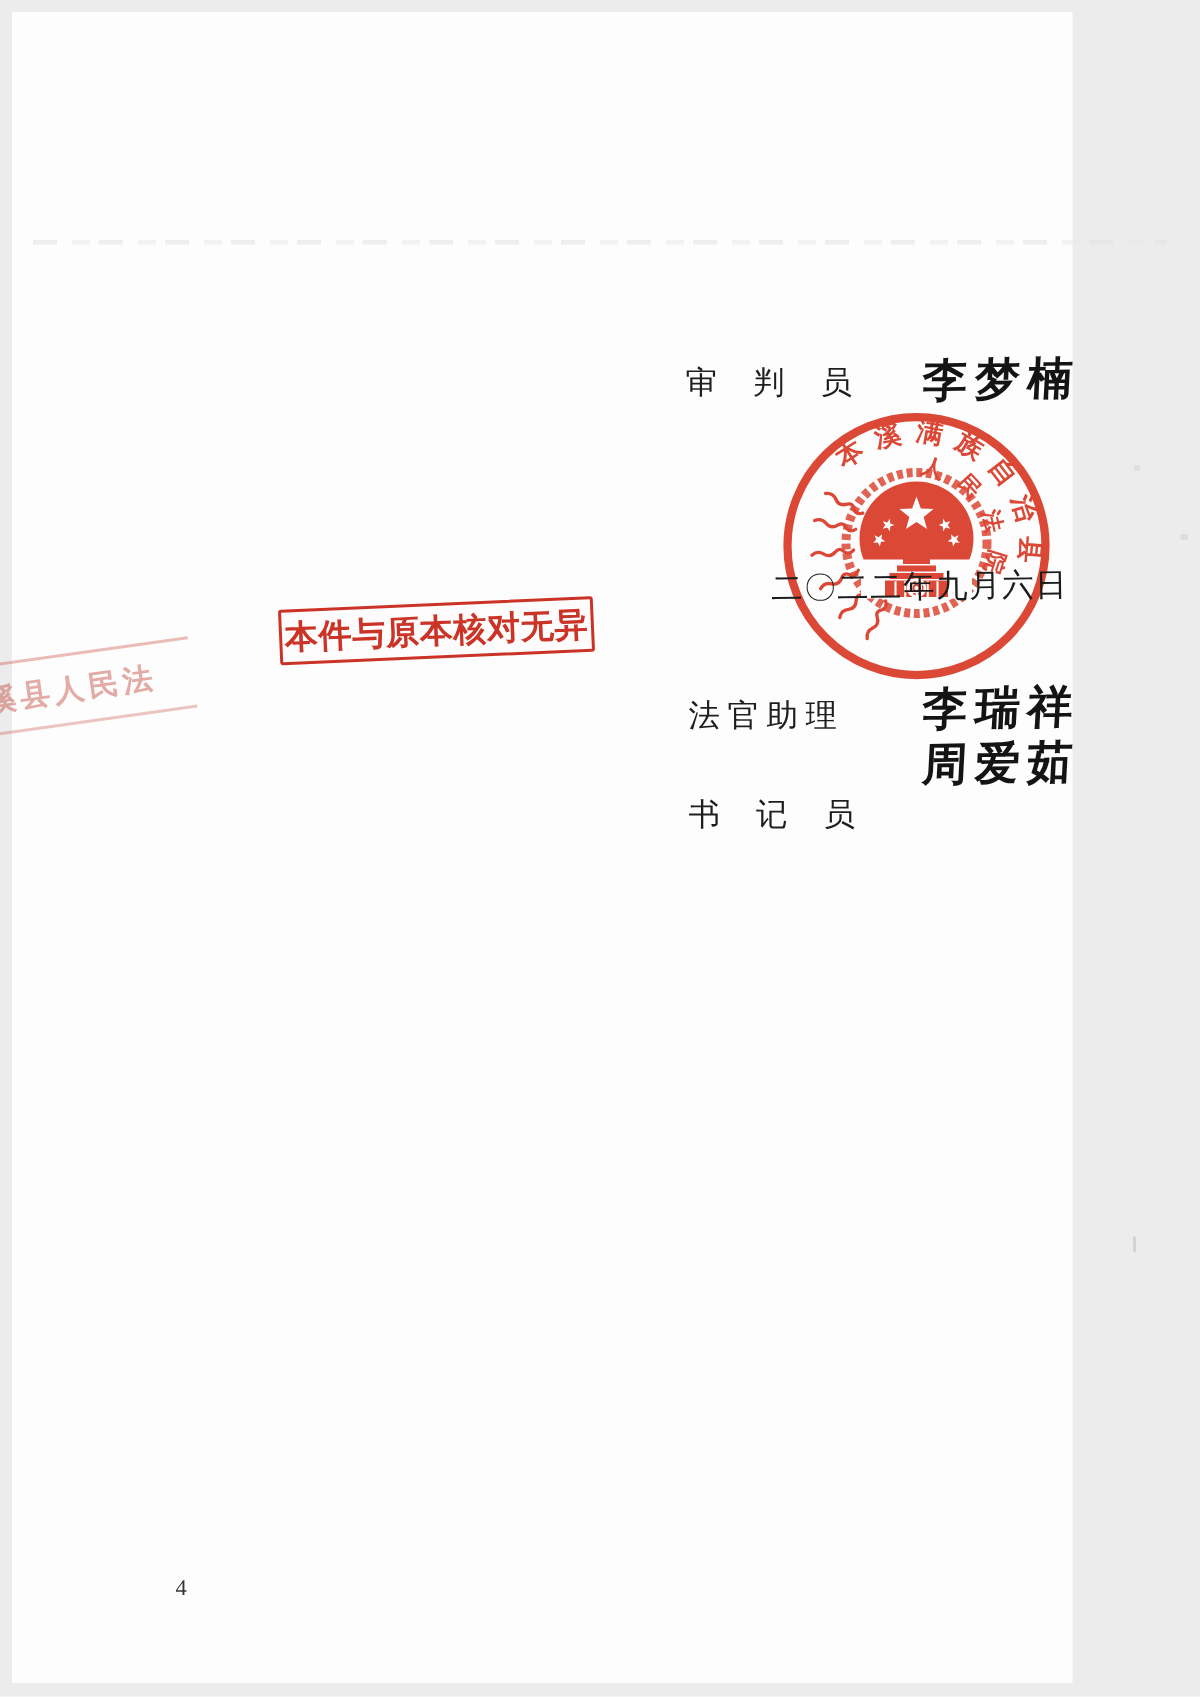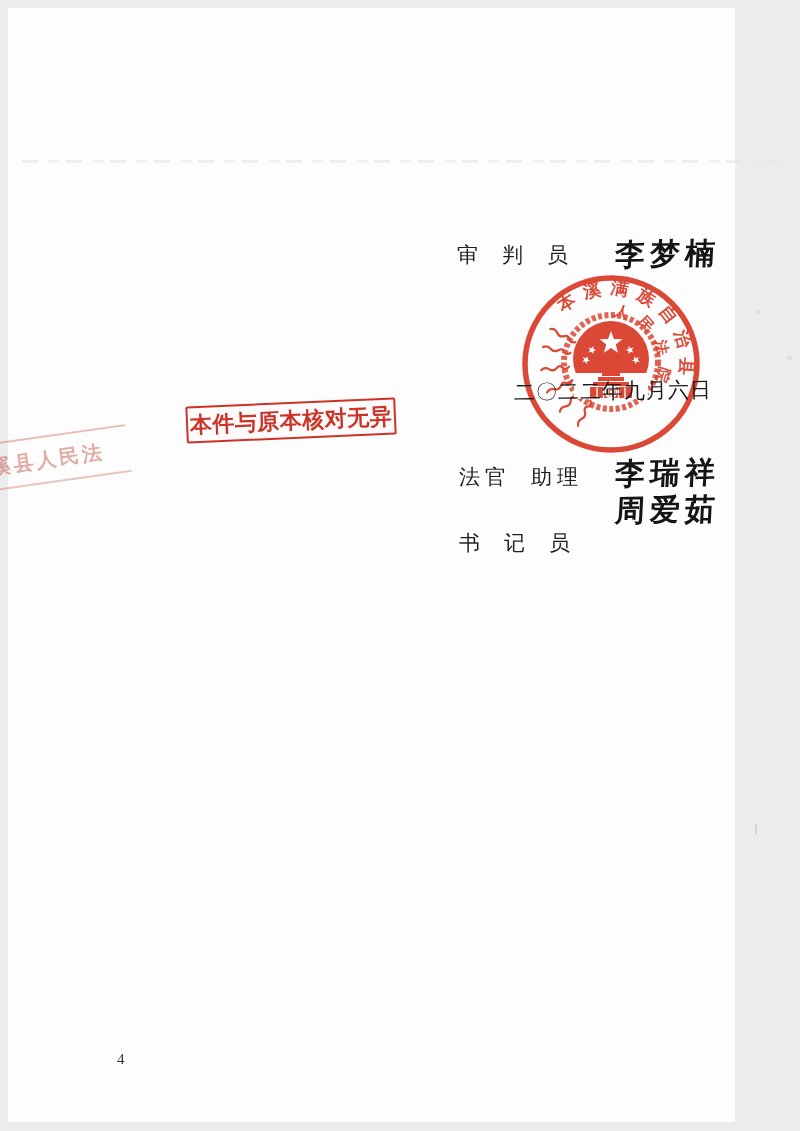--- a/index.html
+++ b/index.html
@@ -5,35 +5,34 @@
   html,body{margin:0;padding:0;}
   body{
     width:800px;height:1131px;position:relative;
     background:#ececec;
     font-family:"Liberation Serif","DejaVu Serif",serif;
     overflow:hidden;
   }
   .page{
     position:absolute;left:8px;top:8px;width:707px;height:1114px;
     background:#fdfdfd;
-    padding-left:20px;
   }
   .abs{position:absolute;}
   
   .scan-line{
     left:14px;top:152px;width:756px;height:3px;opacity:.55;
     background:repeating-linear-gradient(90deg,#e2e2e2 0 16px,rgba(0,0,0,0) 16px 26px,#e9e9e9 26px 38px,rgba(0,0,0,0) 38px 44px);
   }
   
   .label-line{
     color:#1e1e1e;font-size:21px;line-height:26px;white-space:nowrap;
   }
   .ls-wide{letter-spacing:24px;}
   .ls-small{letter-spacing:5px;}
-  .pair-gap{margin-left:20px;}
+  .pair-gap{}
   
   .sig-name{
     color:#141414;font-size:30px;font-weight:bold;line-height:34px;
     letter-spacing:5px;white-space:nowrap;
     transform:rotate(-1deg) skewX(-4deg);
   }
   
   .date-line{
     left:506px;top:369px;z-index:6;
     color:#1c1c1c;font-size:21px;letter-spacing:1px;white-space:nowrap;

